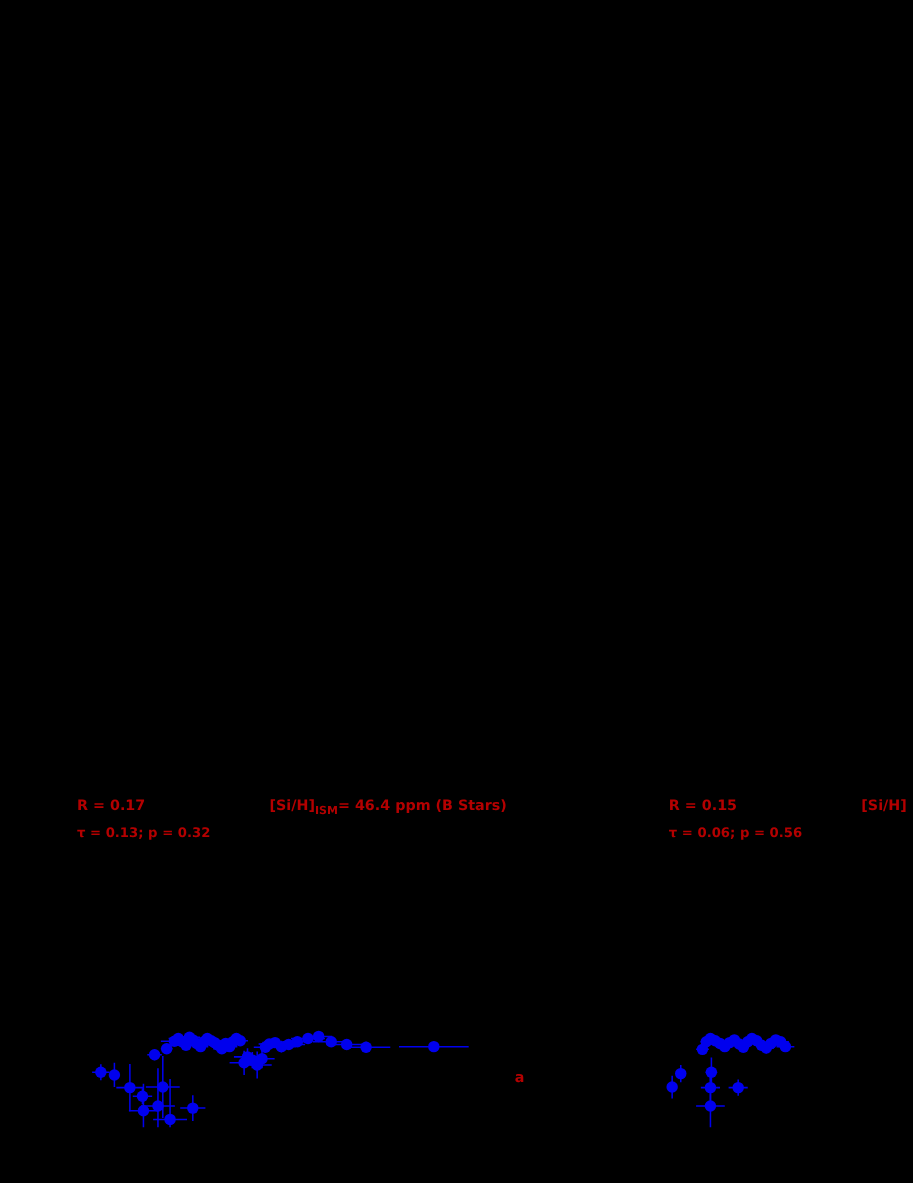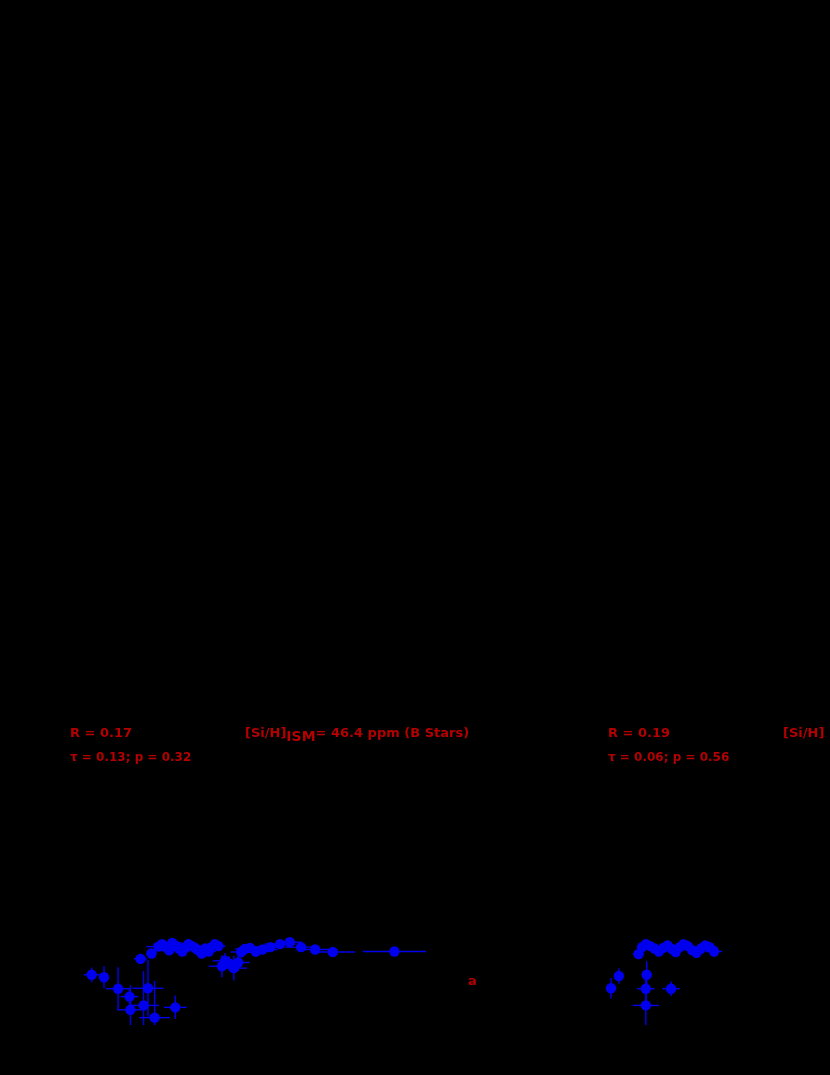--- a/index.html
+++ b/index.html
@@ -36,21 +36,21 @@
   .annot.stat {
     font-size: 13px;
   }
   .annot.stat2 {
     font-size: 12px;
   }
   .annot.title {
     font-size: 13px;
   }
   .annot.title .sub {
-    font-size: 14px;
+    font-size: 10px;
     vertical-align: sub;
   }
   .panel-letter {
     position: absolute;
     color: #b40000;
     font-weight: bold;
     font-size: 13px;
     font-family: "DejaVu Sans", sans-serif;
   }
   
@@ -221,21 +221,21 @@
           <circle cx="94.6" cy="237.65" r="5.2" fill="#0000ee"></circle>
           <line x1="39.6" x2="48.4" y1="197.225" y2="197.225" stroke="#0000ee" stroke-width="1.4"></line>
           <line x1="44" x2="44" y1="186.2" y2="208.25" stroke="#0000ee" stroke-width="1.4"></line>
           <circle cx="44" cy="197.225" r="5.2" fill="#0000ee"></circle>
         </svg>
     </div>
   </div>
 
   <div class="panel" style="left:540px; top:700px; width:500px; height:330px;">
 
-    <div class="annot stat" style="left:68px; top:25px;">R = 0.19</div>
+    <div class="annot stat" style="left:68px; top:25px;">R = 0.15</div>
 
     <div class="annot stat2" style="left:68px; top:50px;">τ = 0.06; p = 0.56</div>
 
     <div class="annot title" style="left:243px; top:25px;">
       <span>[Si/H]</span><span class="sub"></span><span></span>
     </div>
 
     <div class="plot" style="left:58px; top:80px; width:290px; height:245px;">
       <svg id="svg-b" width="290" height="245" viewBox="0 0 290 245">
           <line x1="16.24" x2="25.52" y1="196" y2="196" stroke="#0000ee" stroke-width="1.4"></line>

